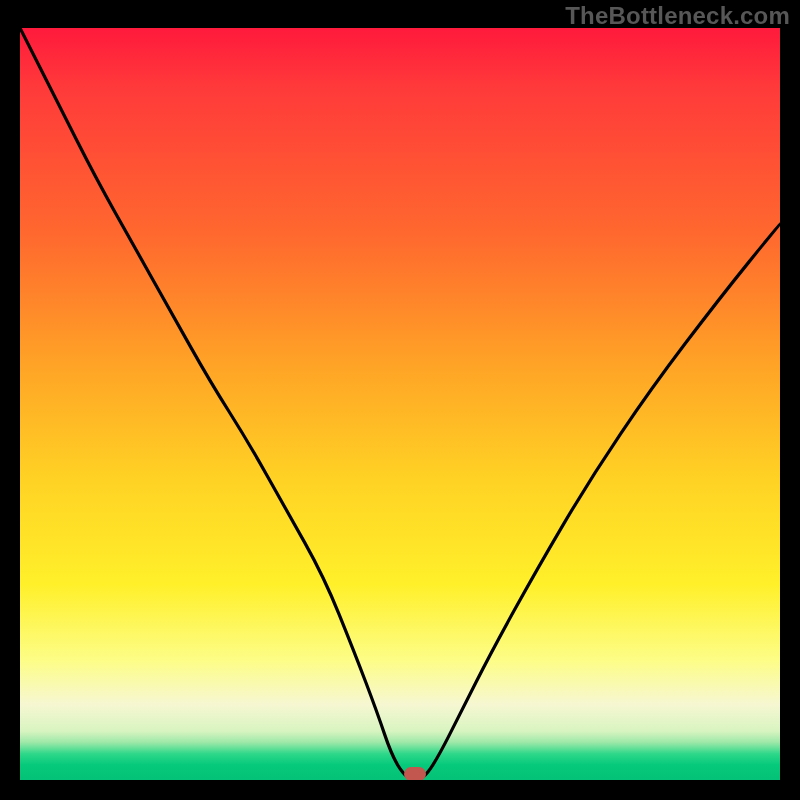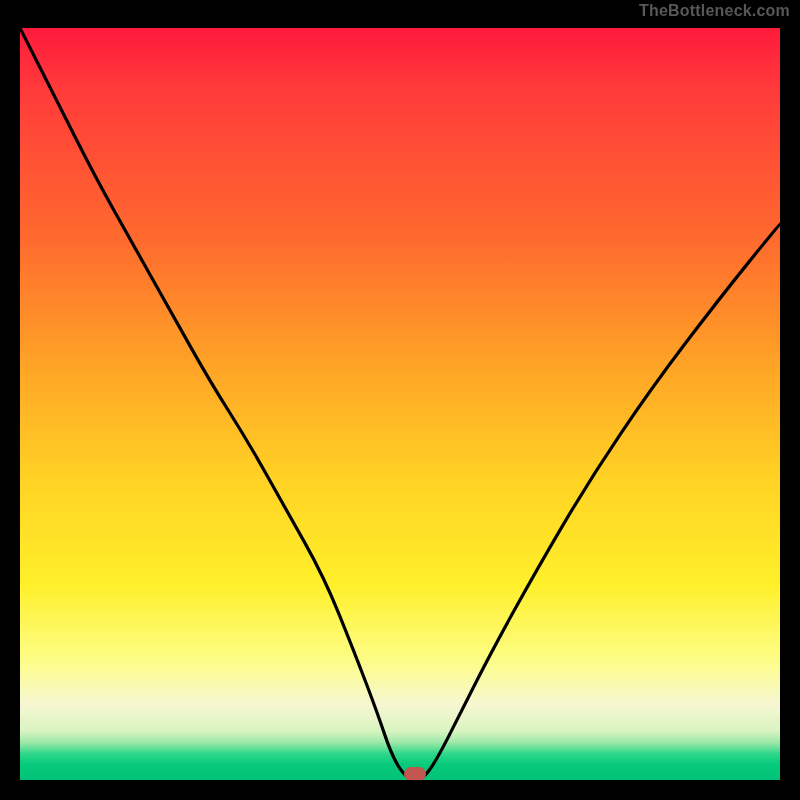--- a/index.html
+++ b/index.html
@@ -15,21 +15,21 @@
     position: relative;
     width: 800px;
     height: 800px;
     background: #000;
   }
   .watermark {
     position: absolute;
     top: 2px;
     right: 10px;
     color: #575757;
-    font-size: 16px;
+    font-size: 24px;
     font-weight: 600;
     letter-spacing: 0.2px;
     z-index: 5;
   }
   .plot-area {
     position: absolute;
     left: 20px;
     top: 28px;
     width: 760px;
     height: 752px;

